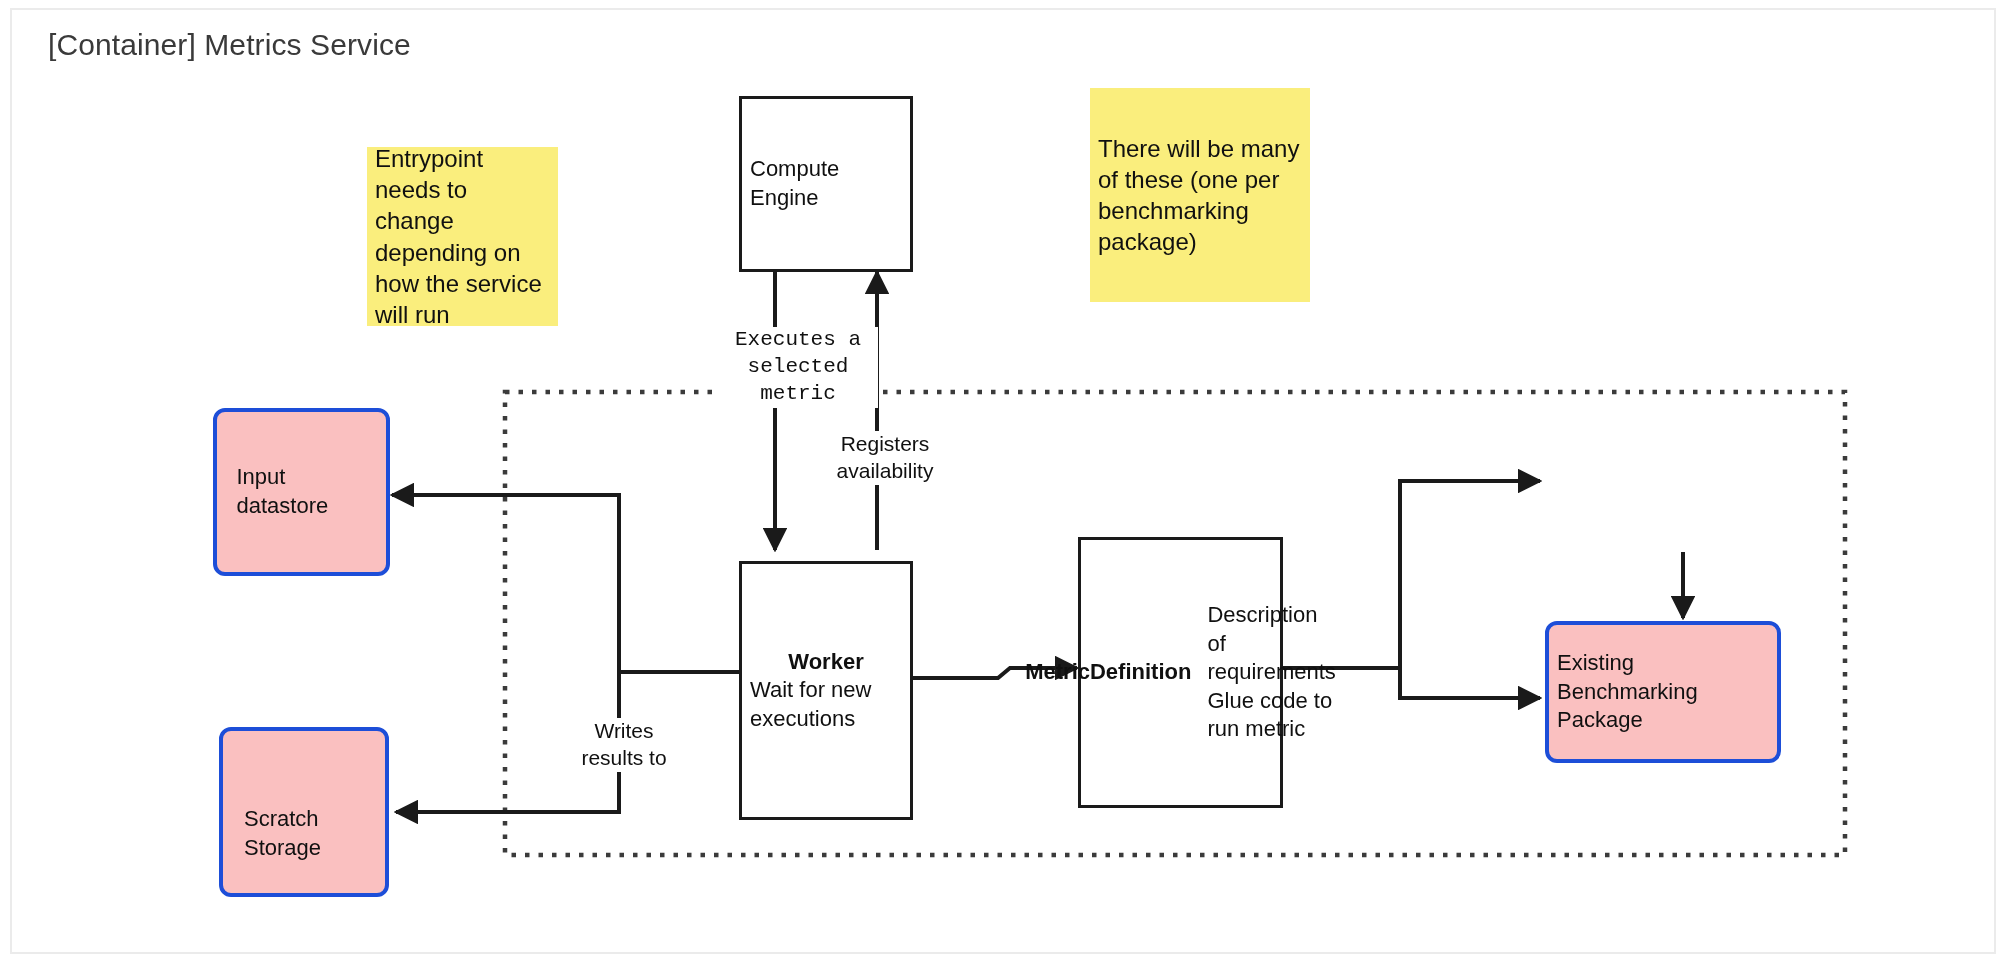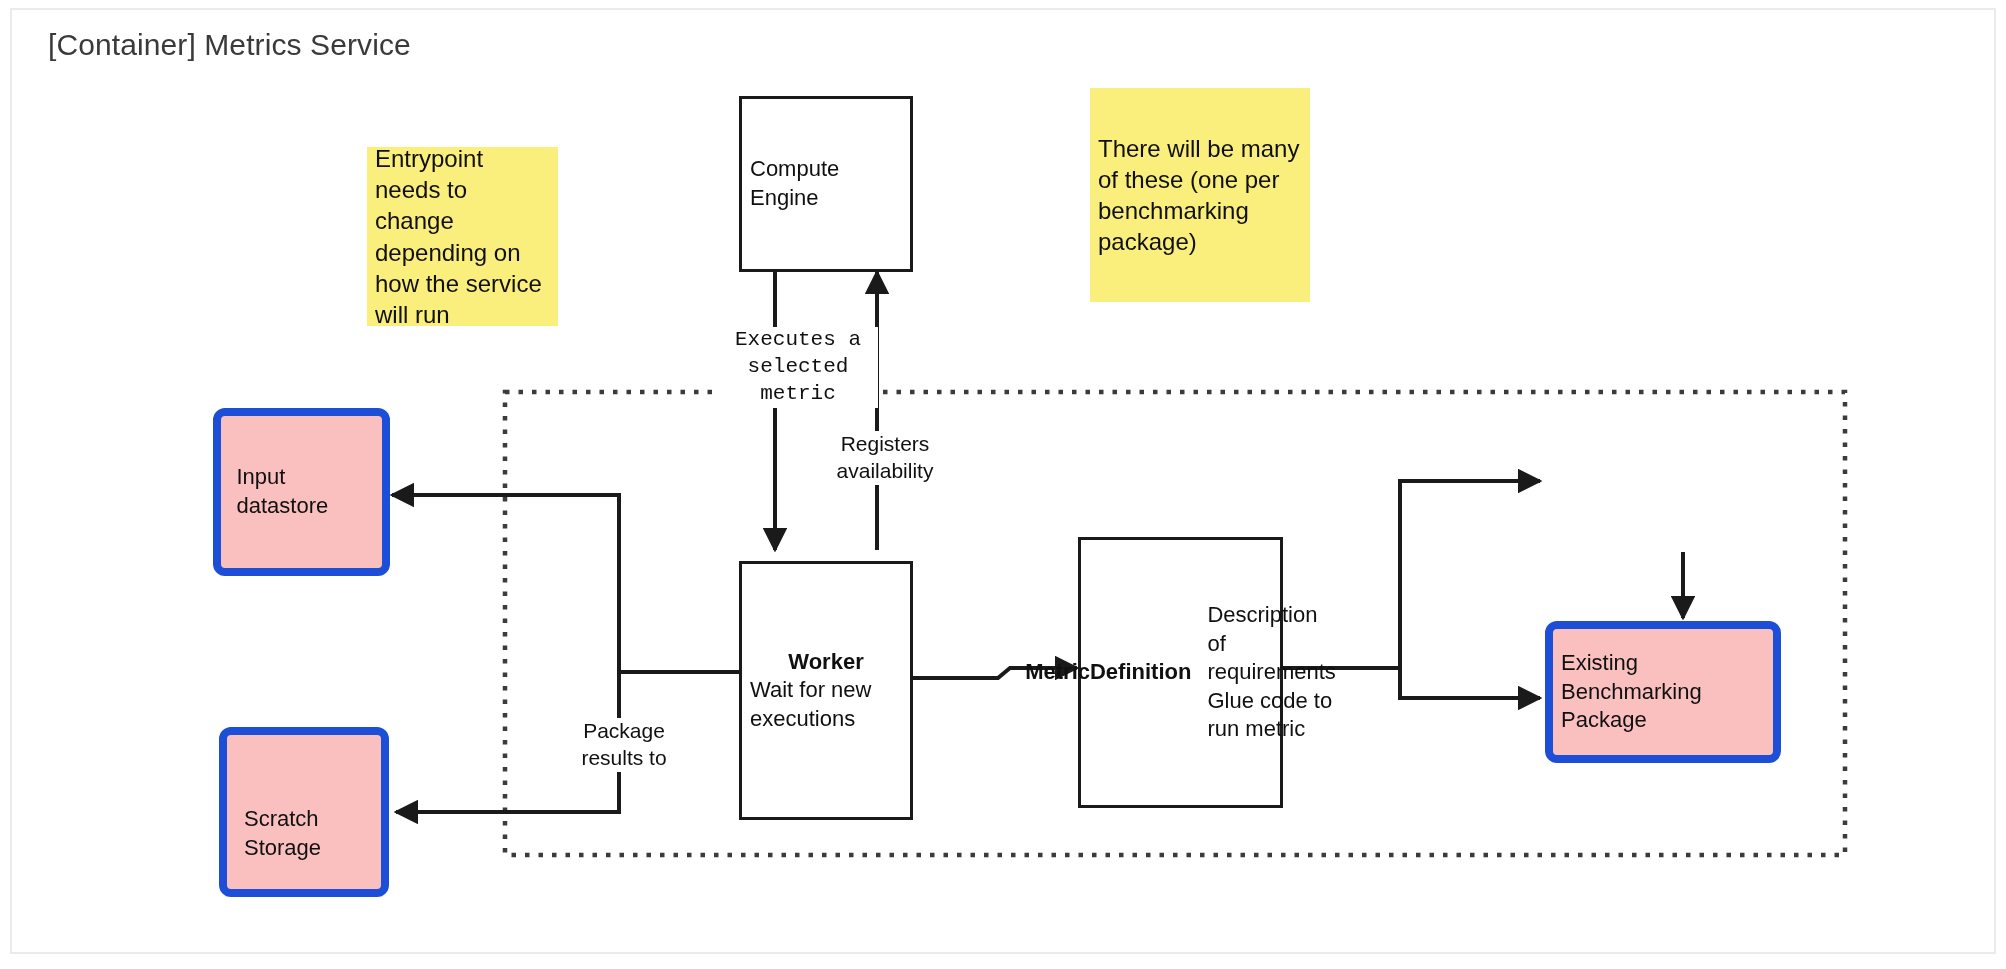--- a/index.html
+++ b/index.html
@@ -51,21 +51,21 @@
     line-height: 1.30;
     color: #101010;
   }
   .node-white {
     background: #ffffff;
     border: 3.5px solid #1a1a1a;
     font-size: 22px;
   }
   .node-pink {
     background: #fac0c0;
-    border: 8px solid #1d4ed8;
+    border: 4px solid #1d4ed8;
     border-radius: 12px;
     font-size: 22px;
   }
   .node-note {
     background: #faee7d;
     border: none;
     font-size: 24px;
     line-height: 1.30;
     color: #101010;
   }
@@ -156,15 +156,15 @@
 
   <div class="node node-pink" style="left:1545px; top:621px; width:236px; height:142px;">
     <div class="node-inner" style="max-width:240px;">Existing Benchmarking Package</div>
   </div>
 
   <div class="edge-label" style="left:718px; top:327px; width:160px;font-family:Liberation Mono, monospace;">Executes a selected metric</div>
 
   <div class="edge-label" style="left:820px; top:431px; width:130px;">Registers availability</div>
 
 
-  <div class="edge-label" style="left:566px; top:718px; width:116px;">Package results to</div>
+  <div class="edge-label" style="left:566px; top:718px; width:116px;">Writes results to</div>
 
 </div>
 
 </body></html>

